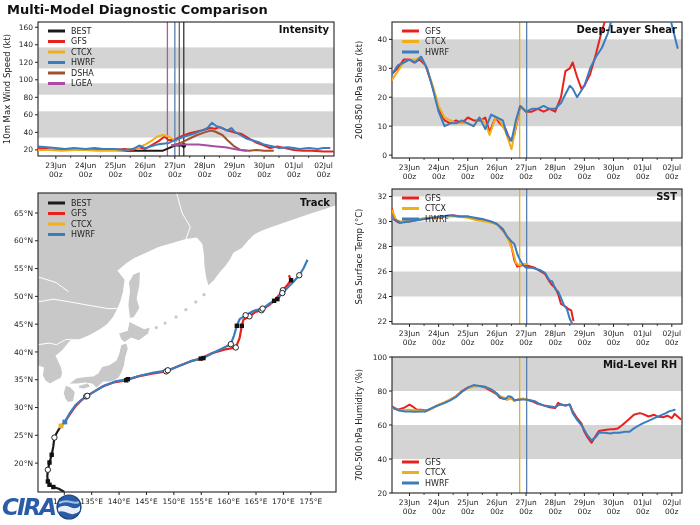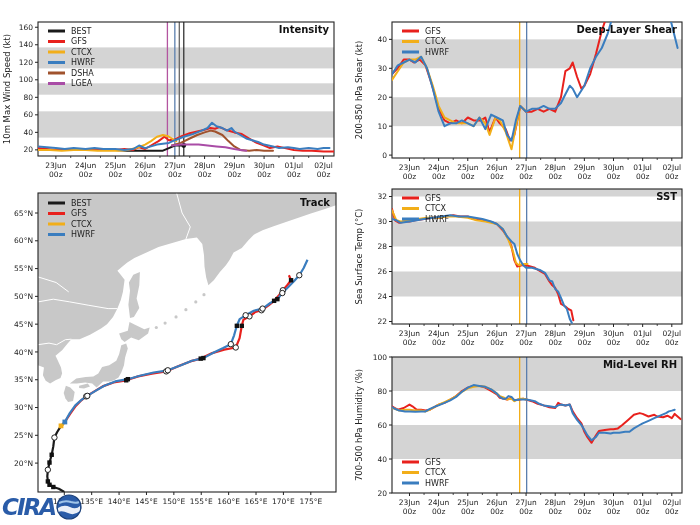--- a/index.html
+++ b/index.html
@@ -16,20 +16,21 @@
   #panel-rh{left:352px;top:352px;}
   .cira-logo{position:absolute;left:2px;top:494px;display:flex;align-items:center;gap:1px;}
   .cira-text{font-size:23px;font-weight:bold;font-style:italic;color:#2a5ca8;
              letter-spacing:-2px;line-height:26px;text-align:right;}
   .globe{width:26px;height:26px;}
 </style>
 </head>
 <body>
 
 <div class="page">
+  <div class="title-left">Multi-Model Diagnostic Comparison</div>
 
   <svg id="panel-intensity" class="panel" width="352" height="174">
       <defs>
         <clipPath id="clip-intensity">
           <rect x="38" y="8" width="296" height="134"></rect>
         </clipPath>
       </defs>
       <rect x="38" y="97.33333333333334" width="296" height="26.27450980392156" fill="#d4d4d4"></rect>
       <rect x="38" y="69.30718954248367" width="296" height="11.385620915032675" fill="#d4d4d4"></rect>
       <rect x="38" y="33.39869281045752" width="296" height="21.01960784313725" fill="#d4d4d4"></rect>

